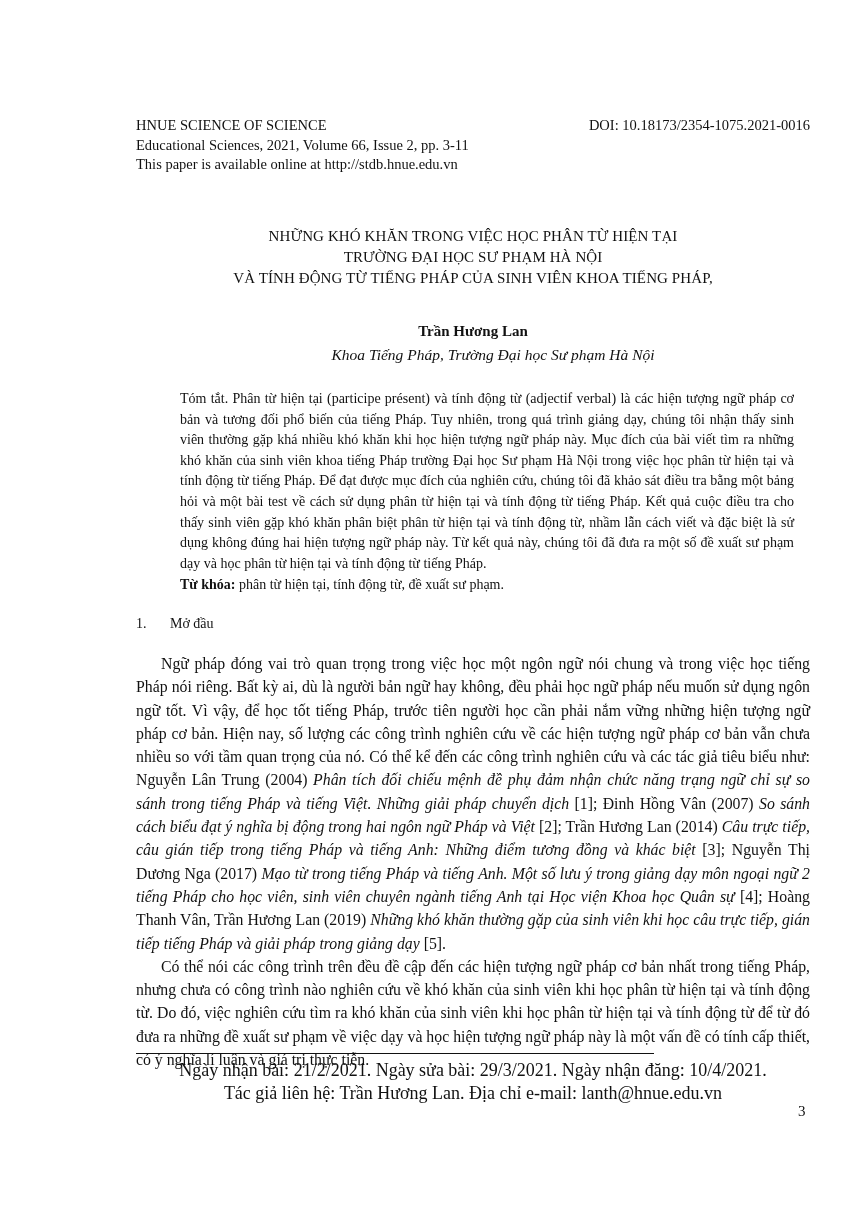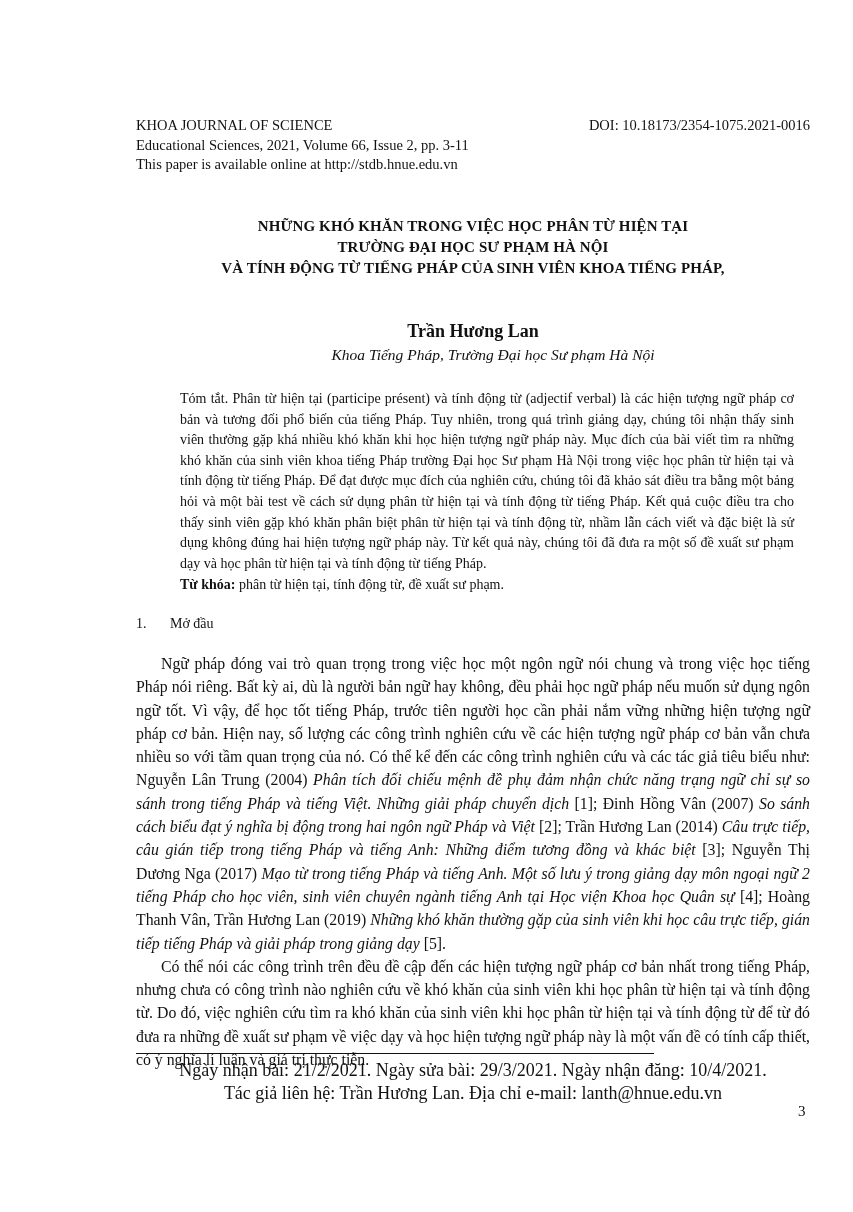--- a/index.html
+++ b/index.html
@@ -28,36 +28,36 @@
     font-size: 14.5px;
     line-height: 19.5px;
   }
   .header-row {
     display: flex;
     justify-content: space-between;
   }
   .title {
     position: absolute;
     left: 136px;
-    top: 216px;
+    top: 226px;
     width: 674px;
     text-align: center;
-    font-weight: bold;
+    font-weight: normal;
     font-size: 15px;
     line-height: 21px;
     letter-spacing: 0.1px;
   }
   .author {
     position: absolute;
     left: 136px;
     top: 321px;
     width: 674px;
     text-align: center;
     font-weight: bold;
-    font-size: 18px;
+    font-size: 15px;
     line-height: 20px;
   }
   .affiliation {
     position: absolute;
     left: 136px;
     top: 345px;
     width: 674px;
     text-align: center;
     font-style: italic;
     font-size: 15.5px;
@@ -127,21 +127,21 @@
     font-size: 15px;
   }
 </style>
 </head>
 <body>
 
 <div class="page">
 
   <div class="header">
     <div class="header-row">
-      <span>KHOA JOURNAL OF SCIENCE</span>
+      <span>HNUE SCIENCE OF SCIENCE</span>
       <span>DOI: 10.18173/2354-1075.2021-0016</span>
     </div>
     <div>Educational Sciences, 2021, Volume 66, Issue 2, pp. 3-11</div>
     <div>This paper is available online at http://stdb.hnue.edu.vn</div>
   </div>
 
   <div class="title">
     <div>NHỮNG KHÓ KHĂN TRONG VIỆC HỌC PHÂN TỪ HIỆN TẠI</div>
     <div>TRƯỜNG ĐẠI HỌC SƯ PHẠM HÀ NỘI</div>
     <div>VÀ TÍNH ĐỘNG TỪ TIẾNG PHÁP CỦA SINH VIÊN KHOA TIẾNG PHÁP,</div>

